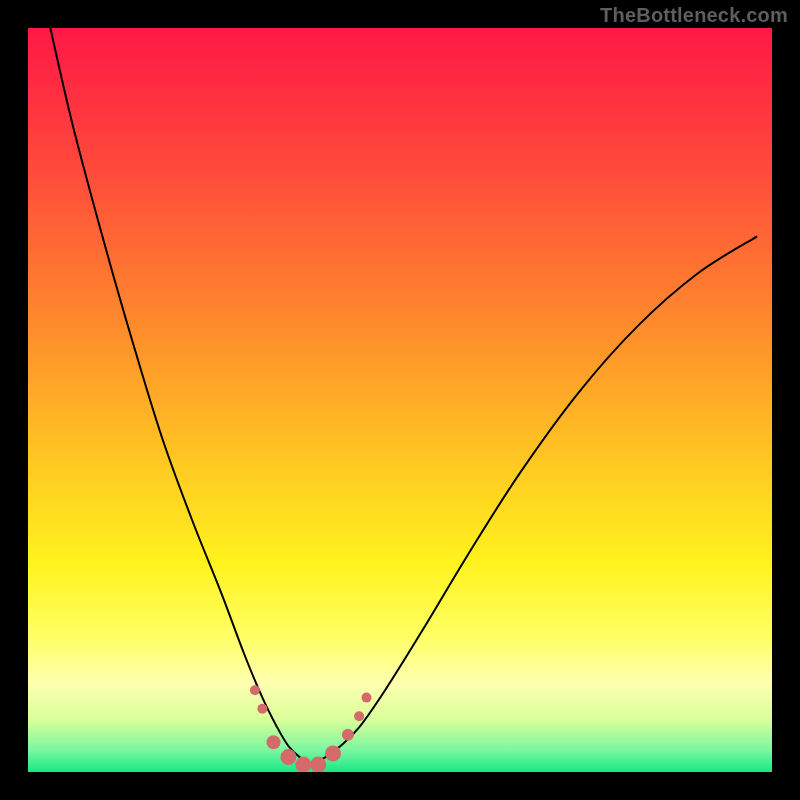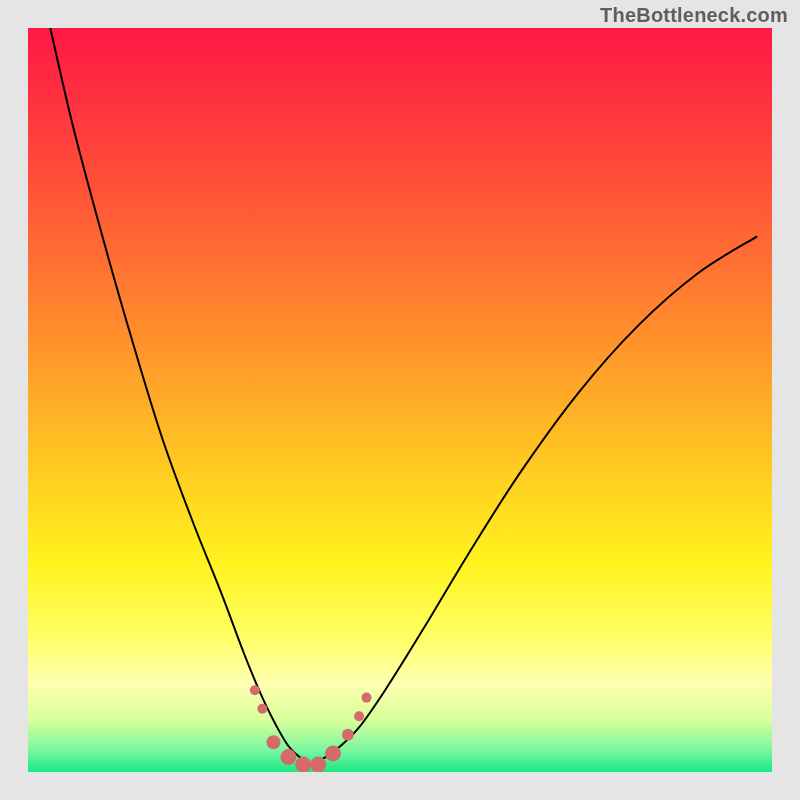--- a/index.html
+++ b/index.html
@@ -9,21 +9,21 @@
     height: 800px;
     overflow: hidden;
     background: #fff;
     font-family: Arial, Helvetica, sans-serif;
   }
   .frame {
     position: absolute;
     top: 0; left: 0;
     width: 800px;
     height: 800px;
-    background: #e5e5e5;
+    background: #000000;
   }
   .plot {
     position: absolute;
     top: 28px;
     left: 28px;
     width: 744px;
     height: 744px;
     
   }
   .watermark {

